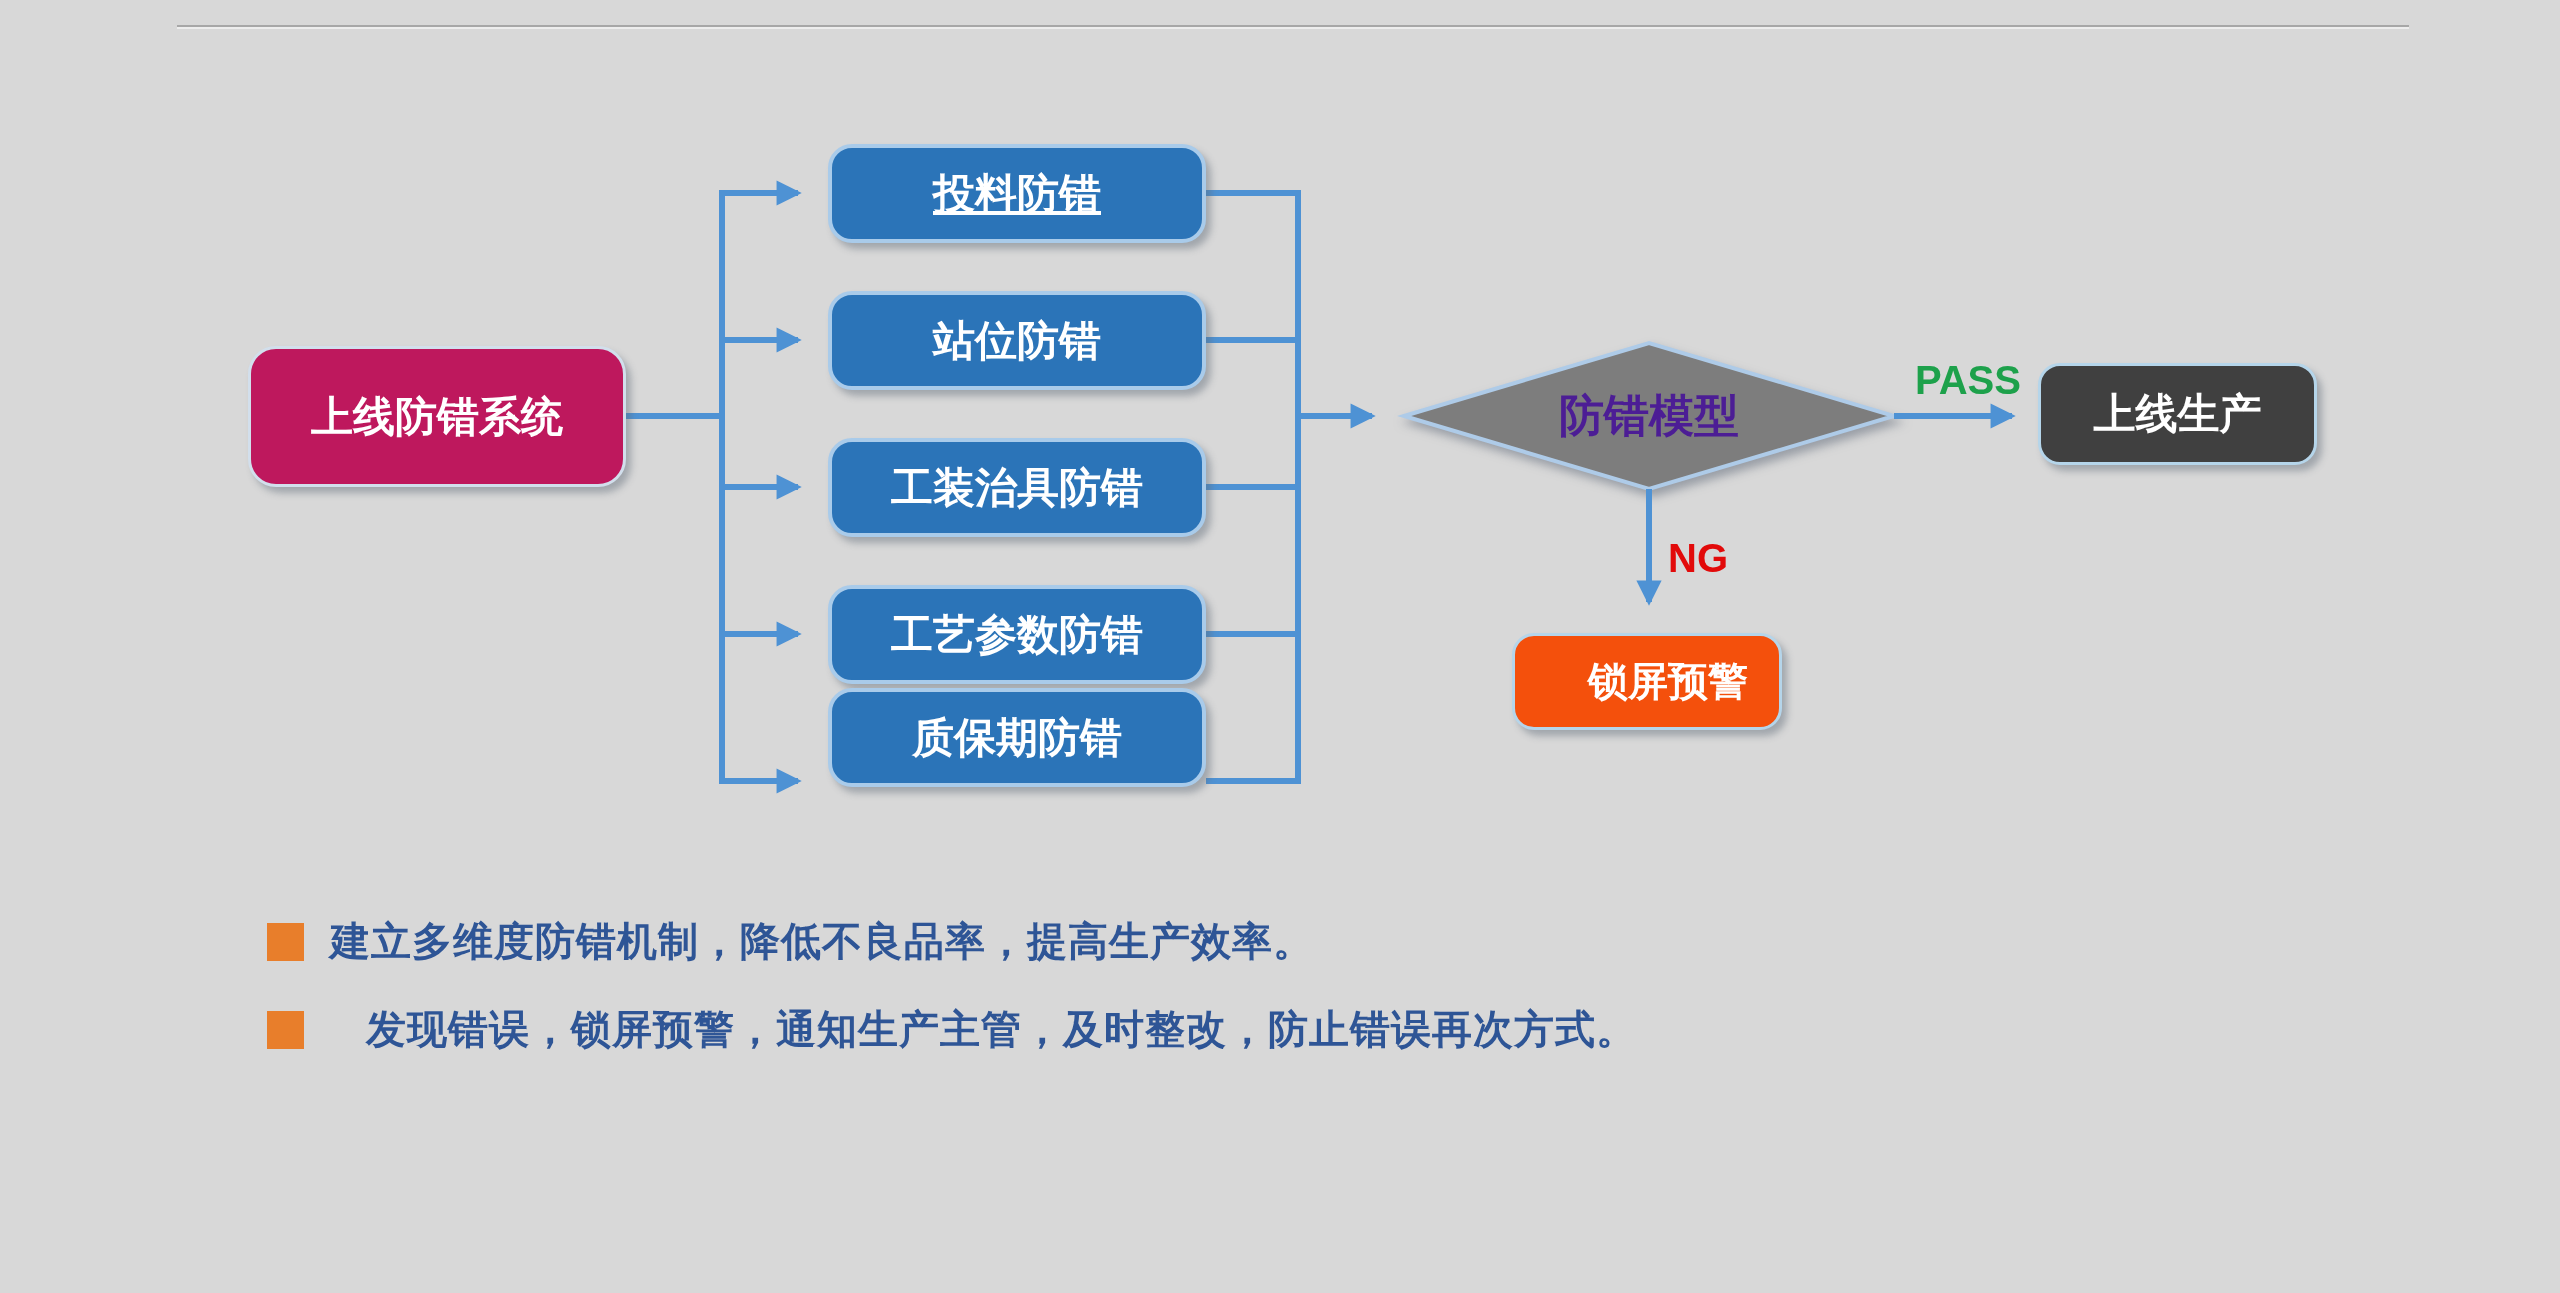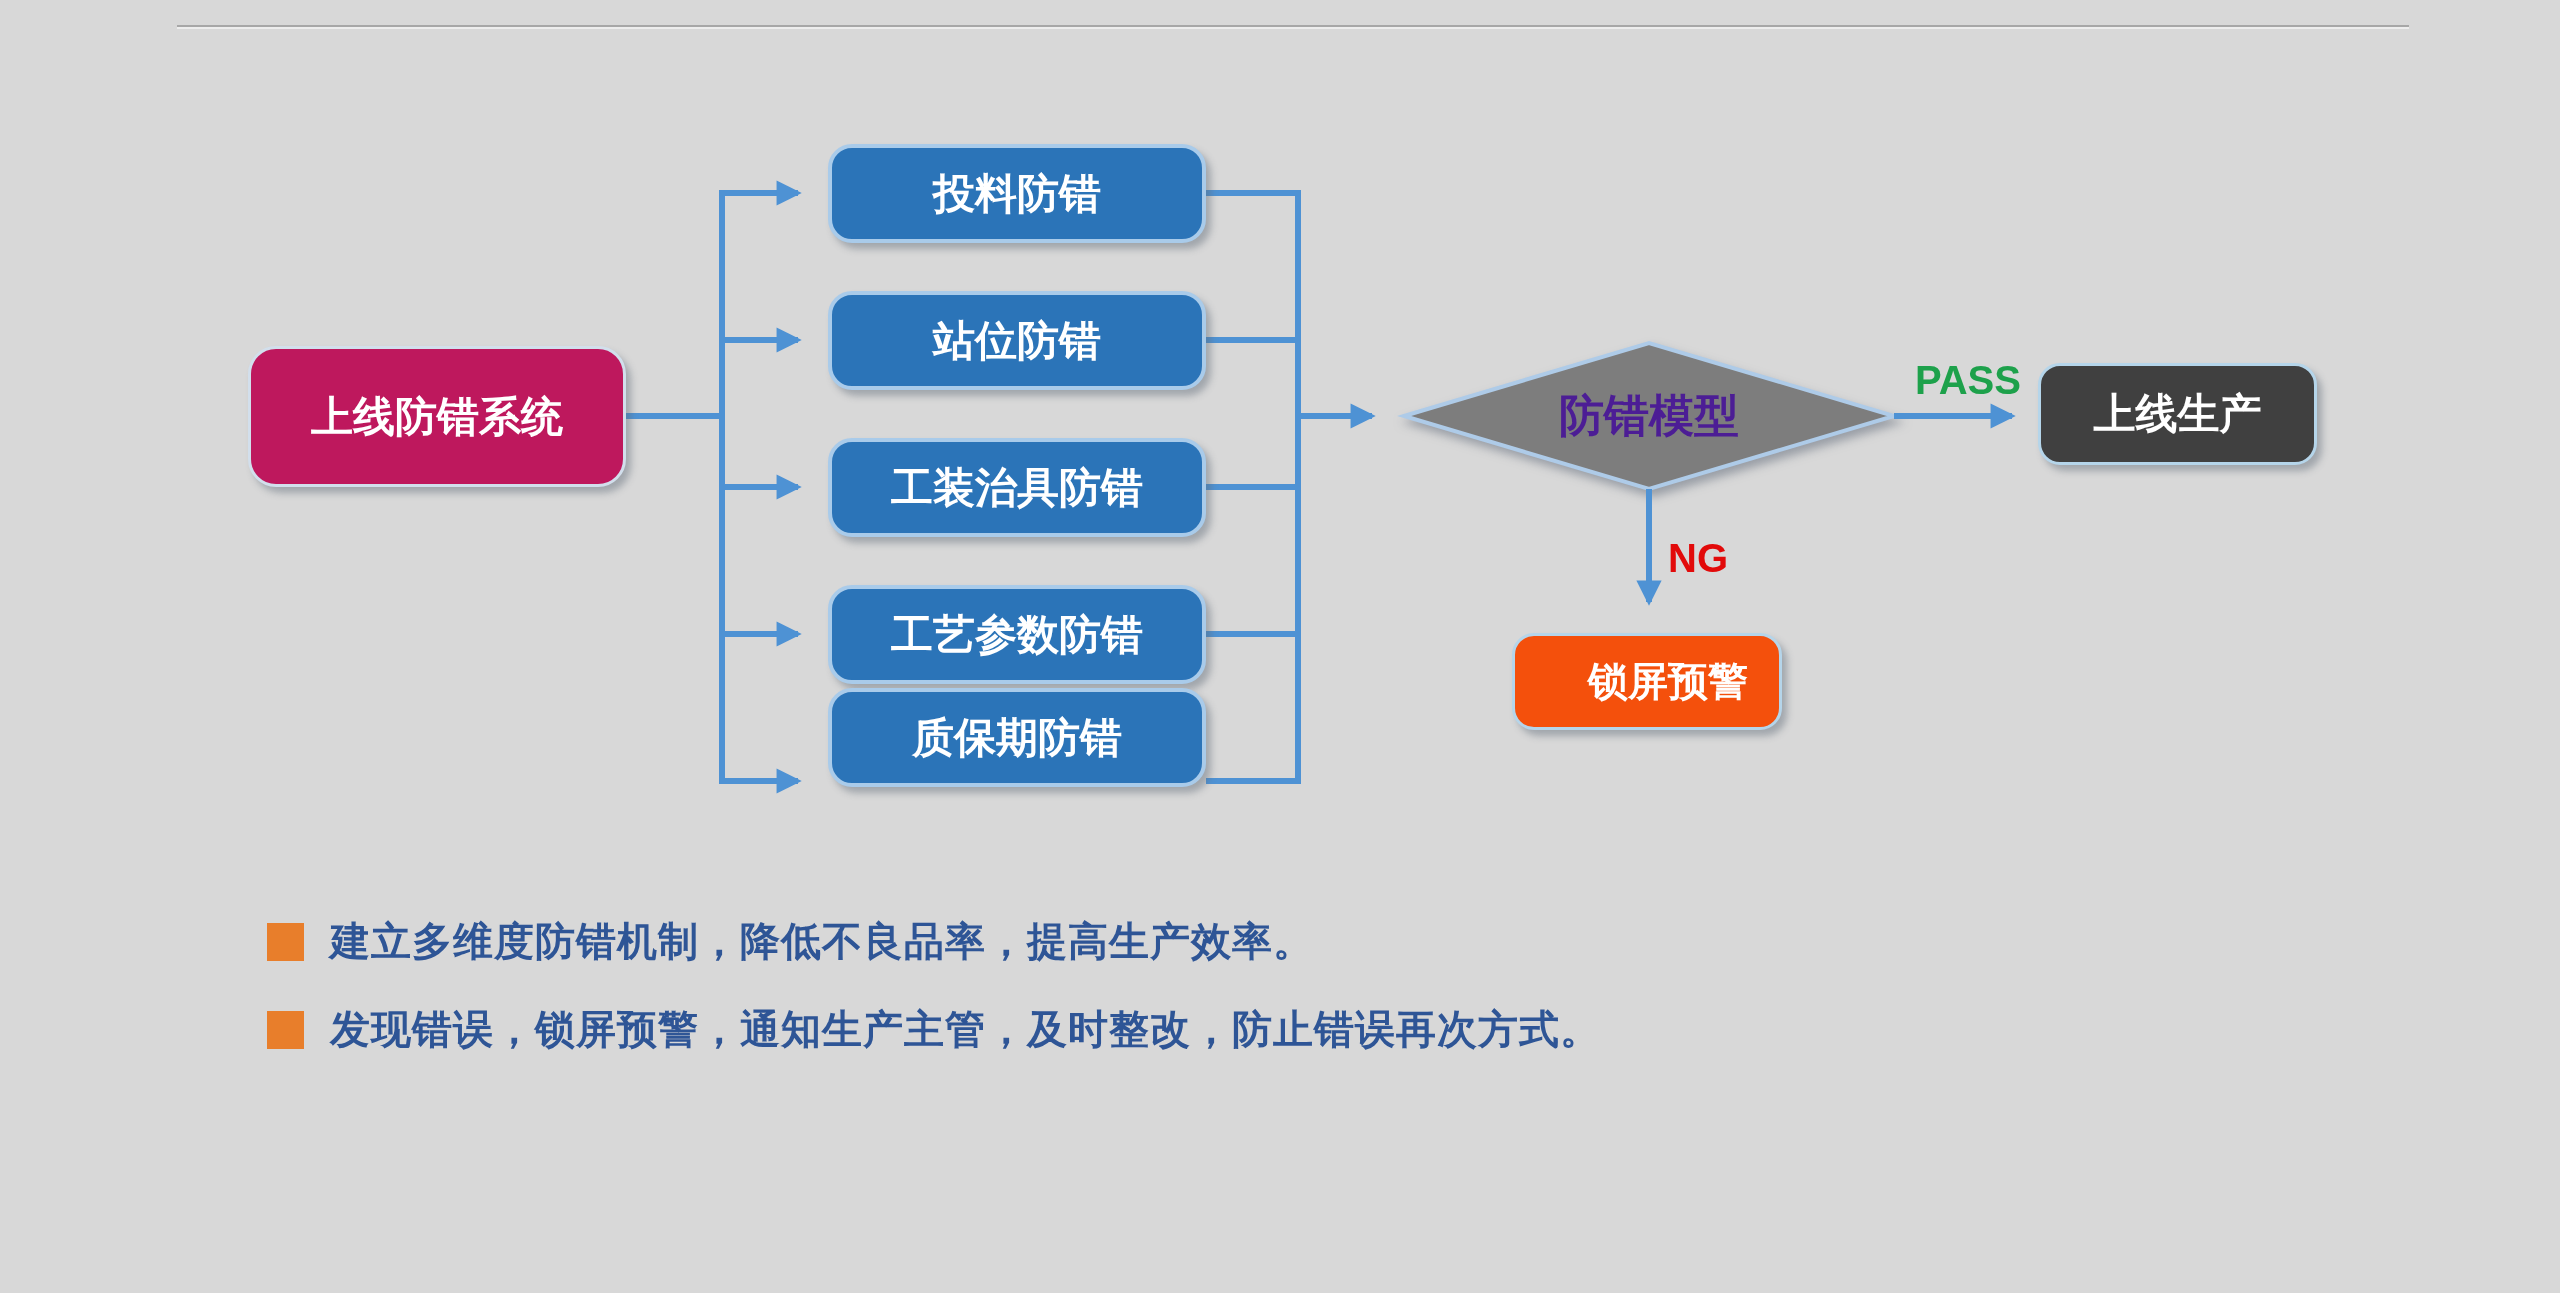--- a/index.html
+++ b/index.html
@@ -30,21 +30,21 @@
     box-sizing:border-box;
   }
   .node-source{
     left:248px;top:346px;width:378px;height:141px;border-radius:28px;
     background:#be185d;border:3px solid #d2dfec;font-size:42px;
   }
   .node-cat{
     left:828px;width:378px;height:99px;border-radius:24px;
     background:#2B74B8;border:4px solid #A9CBEA;font-size:42px;
   }
-  .cat-0{top:144px;} .cat-1{top:291px;} .cat-2{top:438px;} .cat-3{top:585px;} .cat-4{top:688px;}
+  .cat-0{top:144px;text-decoration:underline;} .cat-1{top:291px;} .cat-2{top:438px;} .cat-3{top:585px;} .cat-4{top:688px;}
   .decision-label{
     position:absolute;left:1404px;top:343px;width:490px;height:146px;
     display:flex;align-items:center;justify-content:center;
     color:#4c1d95;font-weight:bold;font-size:45px;pointer-events:none;
   }
   .node-pass-target{
     left:2038px;top:363px;width:279px;height:102px;border-radius:22px;
     background:#404040;border:3px solid #B5D5EA;font-size:42px;
   }
   .node-ng-target{
@@ -53,21 +53,21 @@
   }
   .branch-label{position:absolute;font-weight:bold;font-size:40px;}
   .label-pass{left:1898px;top:358px;width:140px;text-align:center;color:#1DA14B;}
   .label-ng{left:1668px;top:536px;width:110px;text-align:left;color:#E20A0A;}
 
   .note-row{
     position:absolute;left:267px;display:flex;align-items:flex-start;
     color:#2E5596;font-weight:bold;font-size:40px;line-height:1.15;
     letter-spacing:1px;
   }
-  .note-row-0{top:918px;} .note-row-1{top:1006px;}
+  .note-row-0{top:918px;} .note-row-1{top:1006px;gap:36px;}
   .note-bullet{
     width:37px;height:38px;background:#E87E2B;flex:0 0 auto;
     margin-top:5px;margin-right:26px;
   }
 </style>
 </head>
 <body>
 
 <div class="slide">
 

